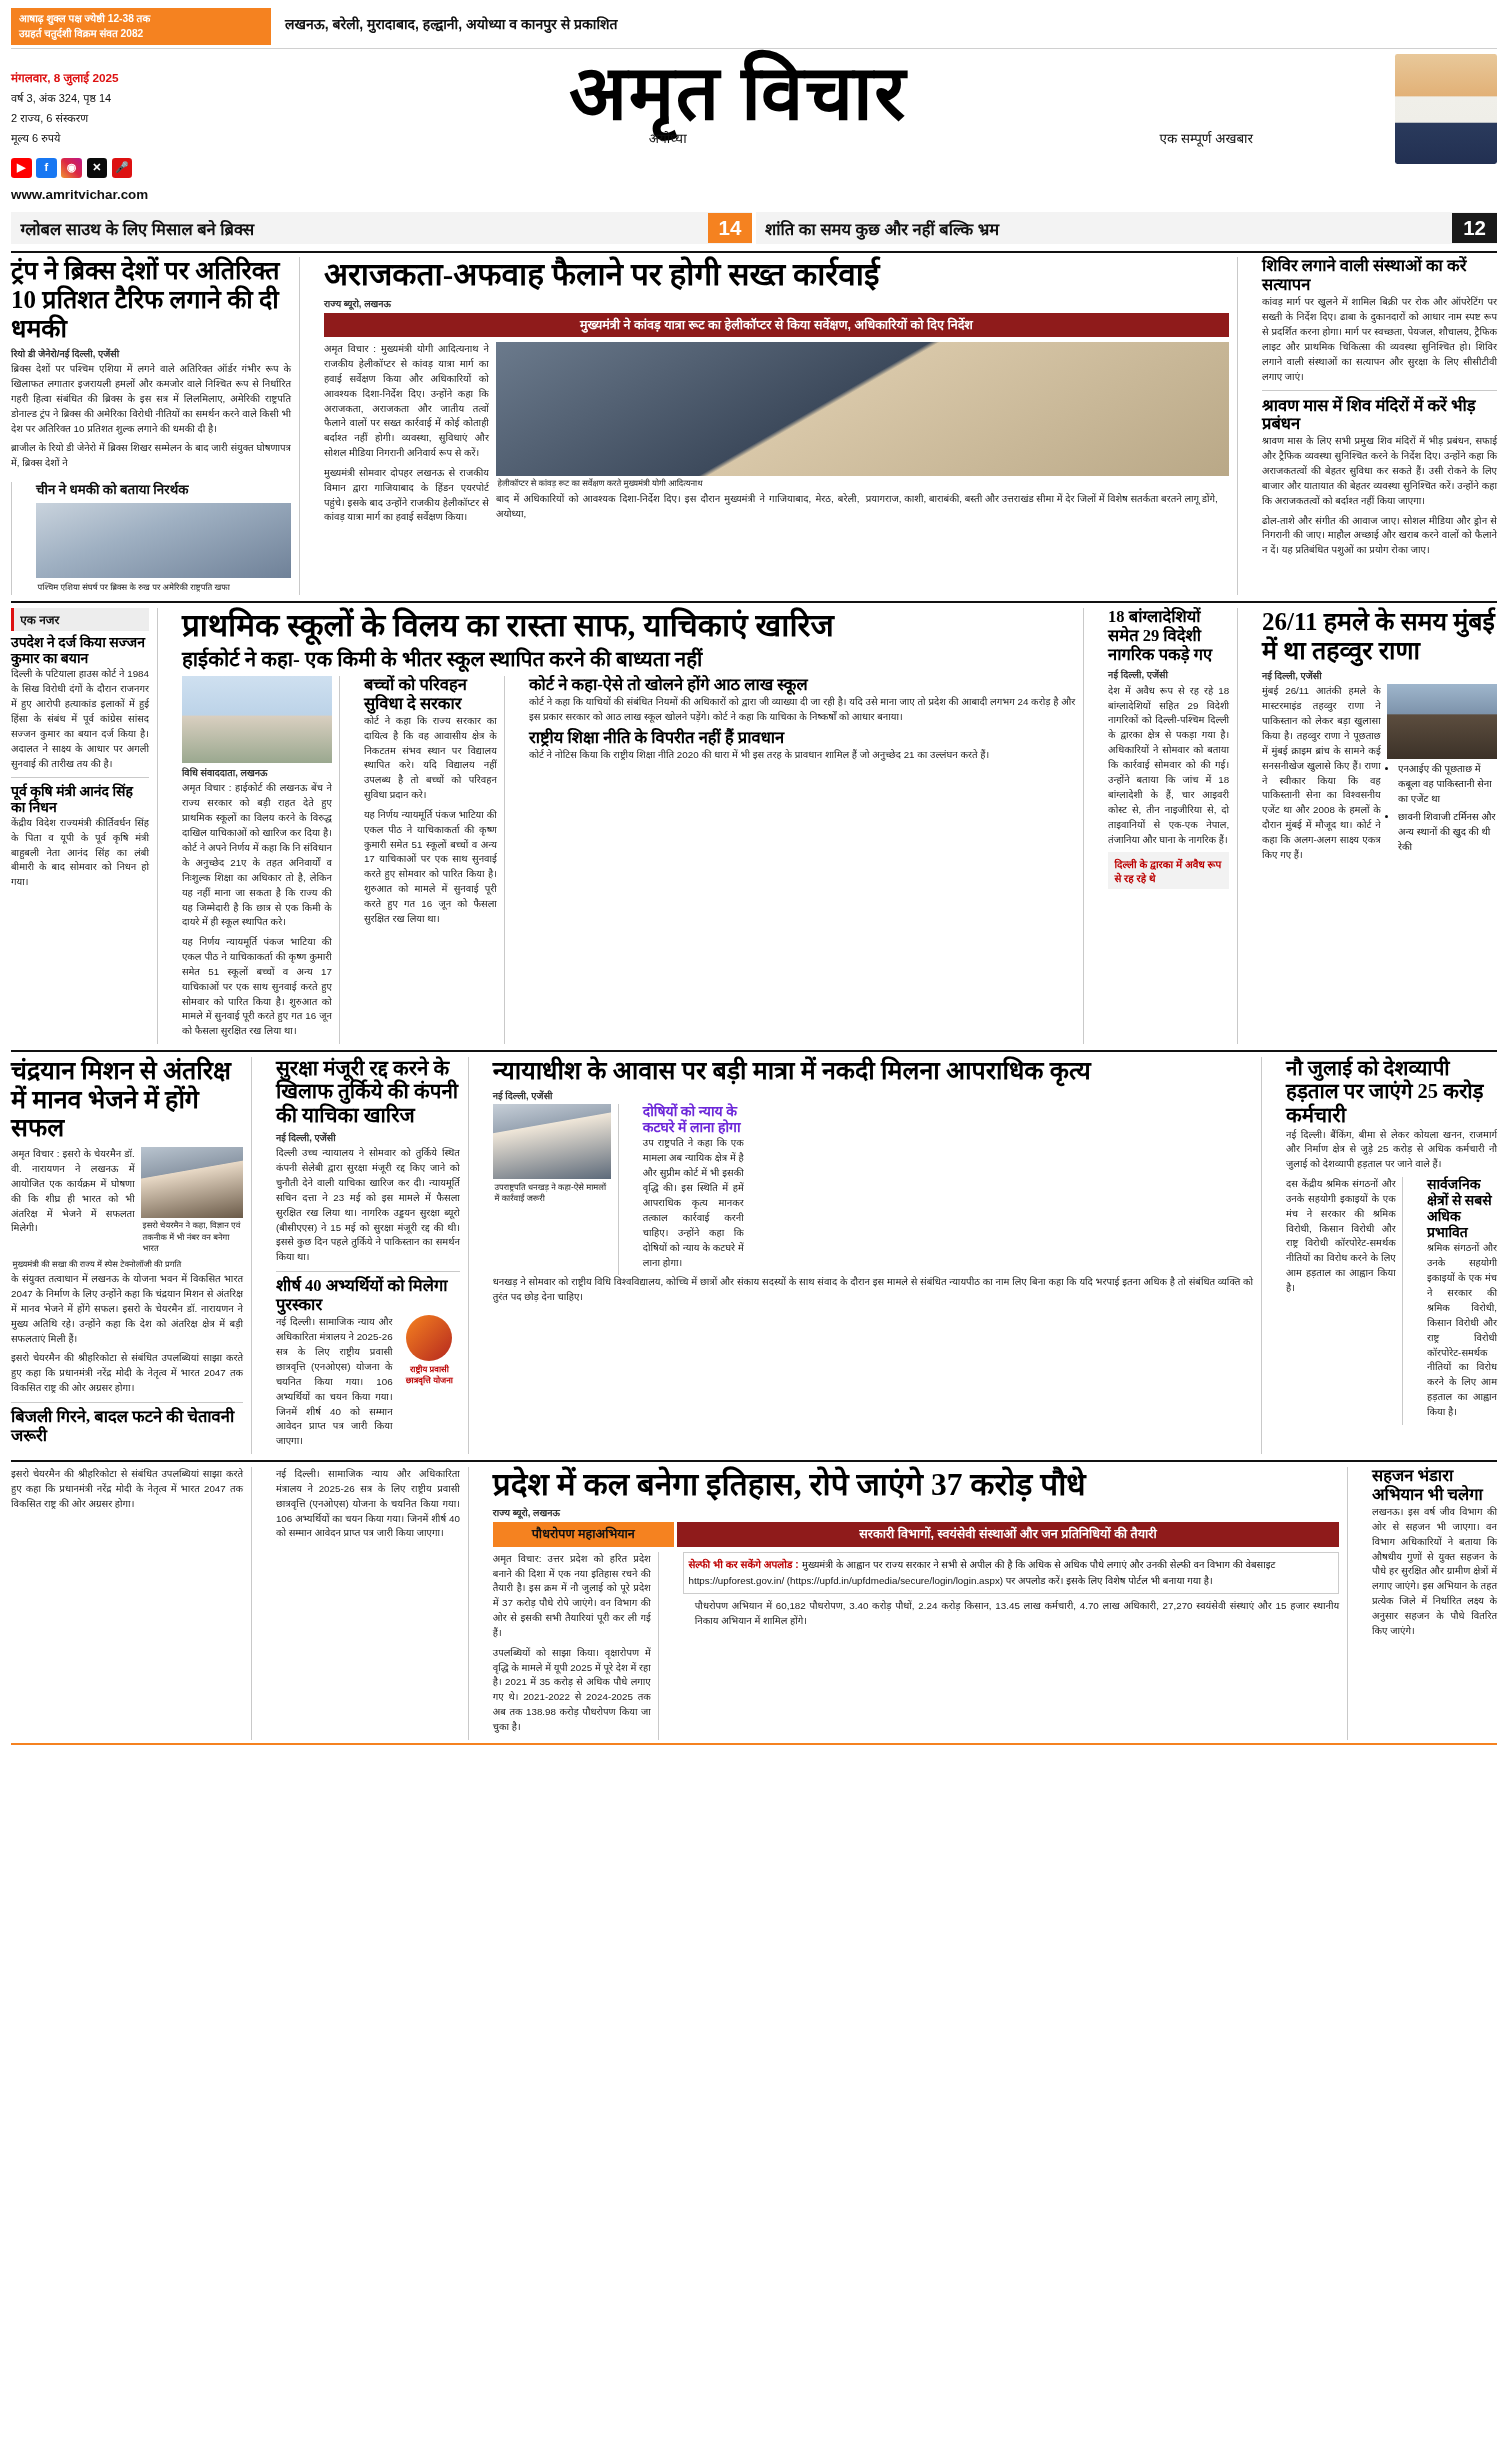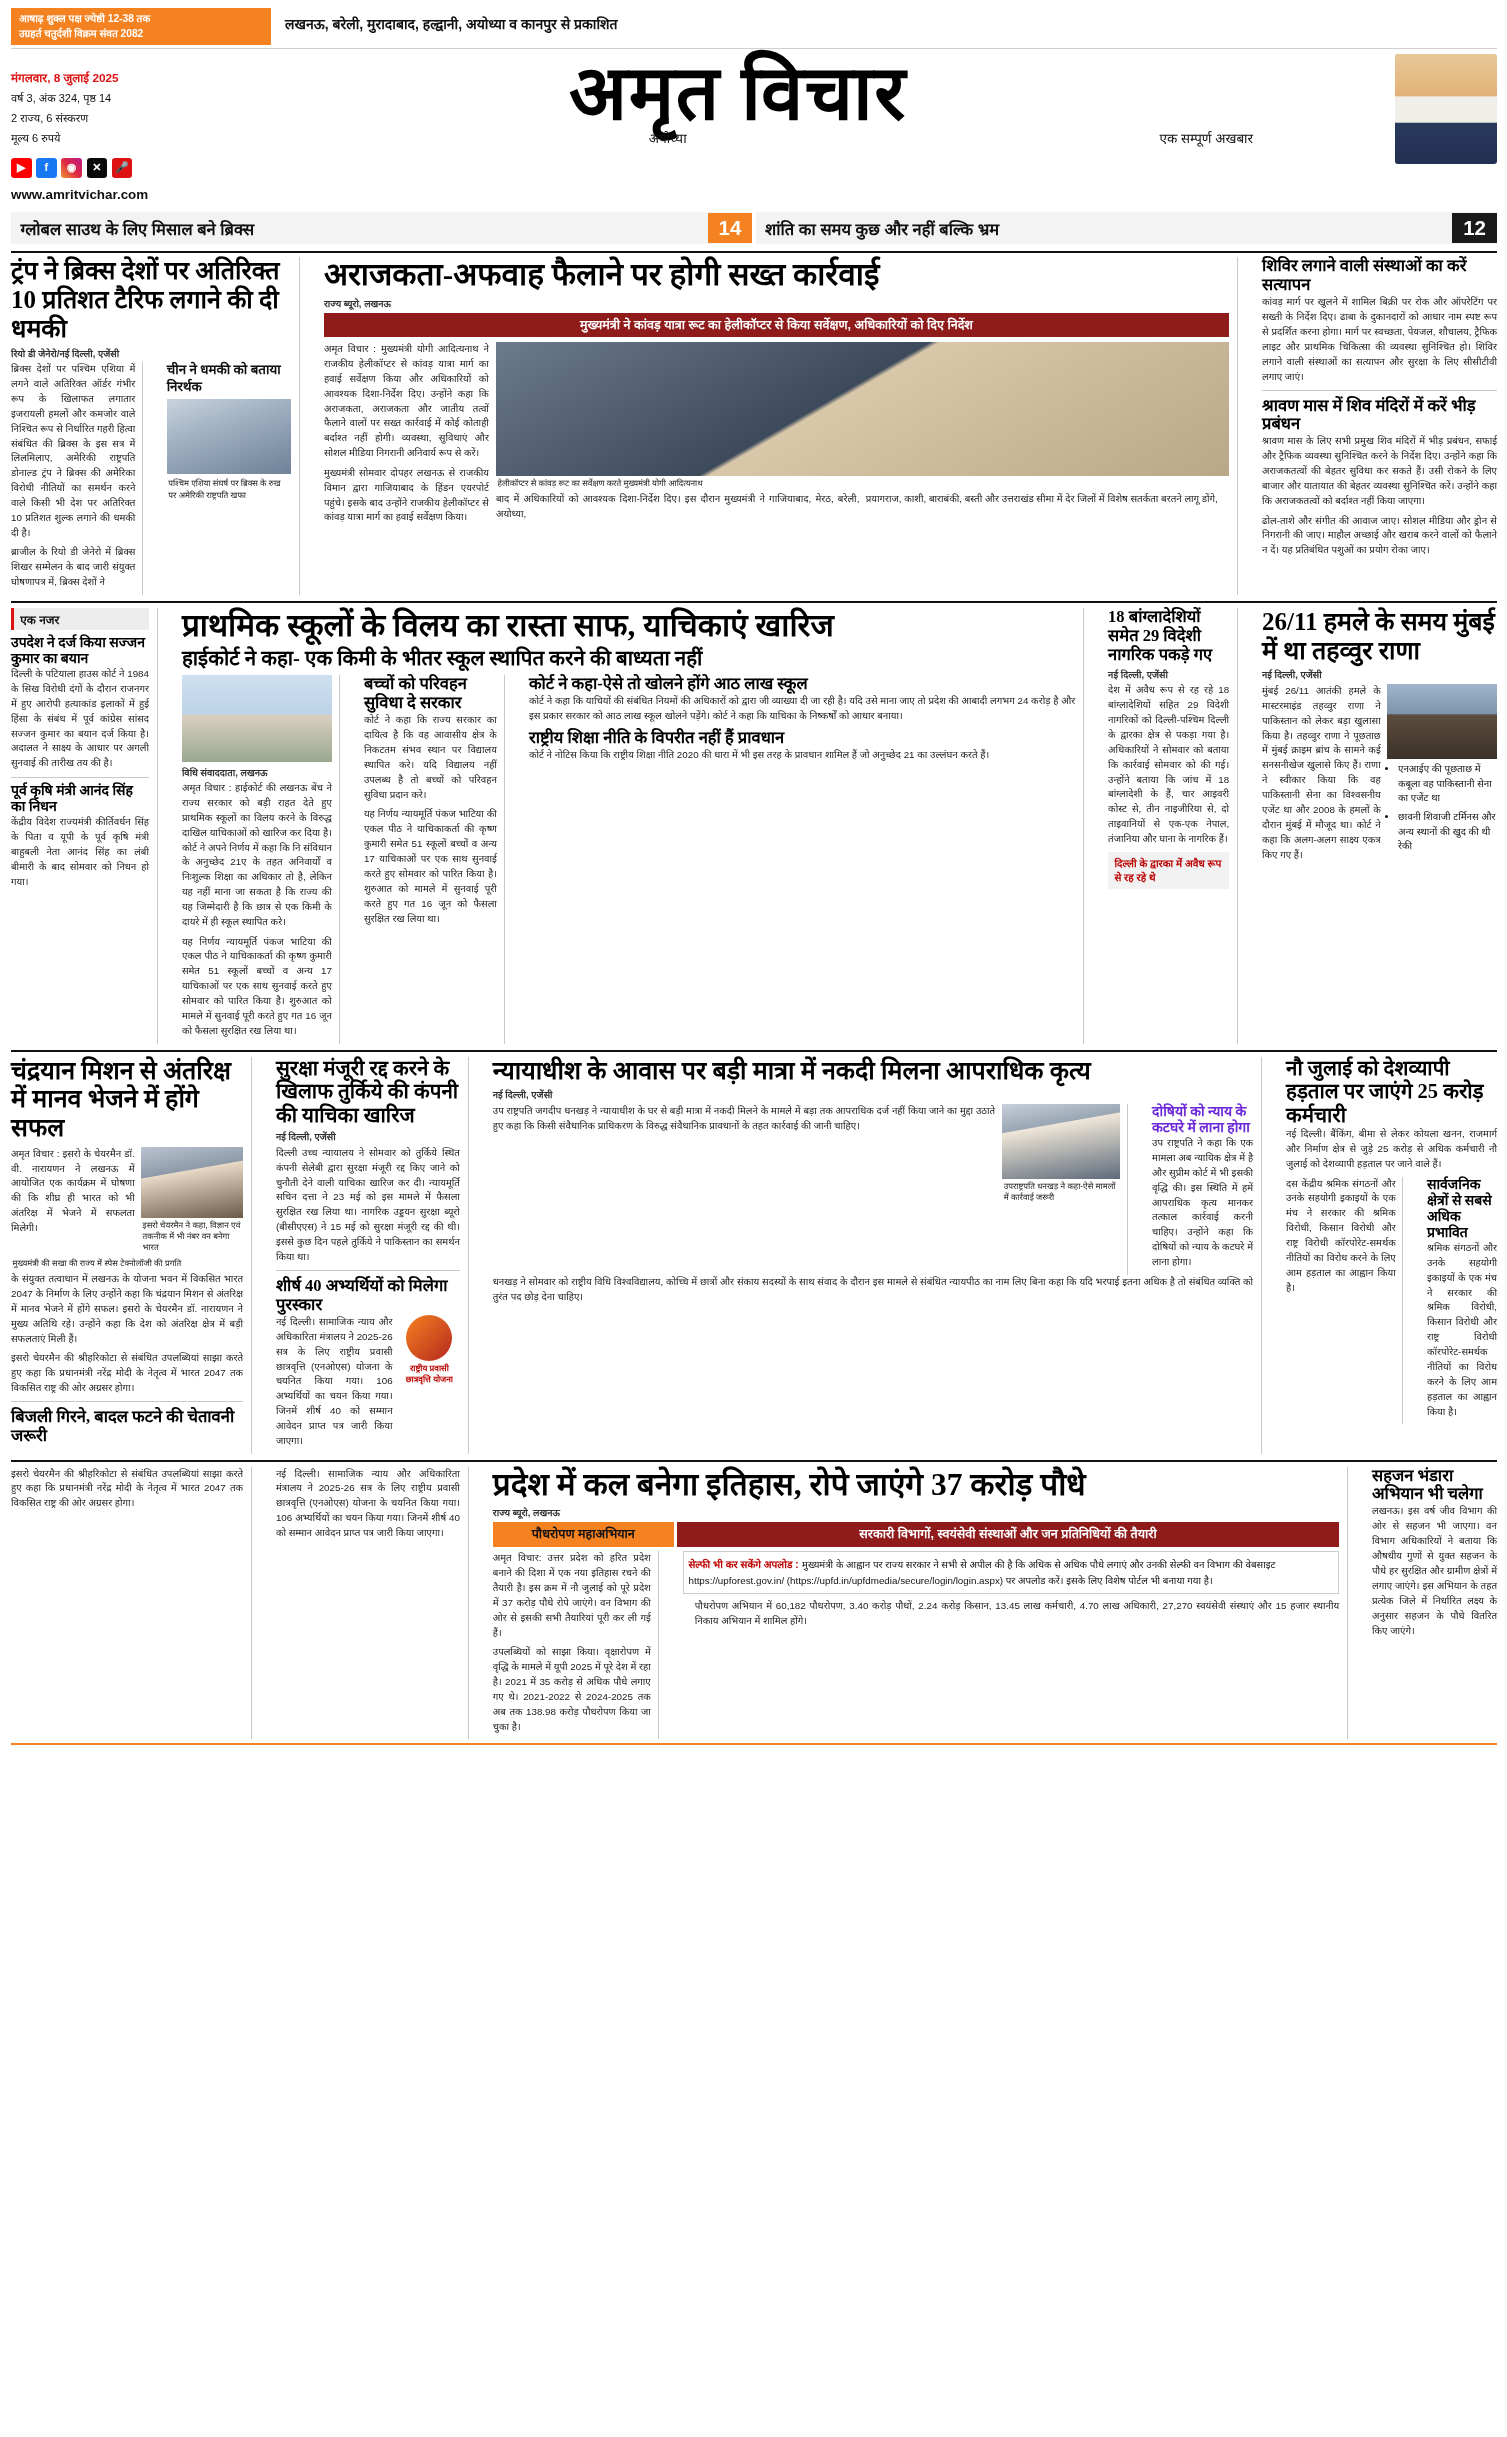--- a/index.html
+++ b/index.html
@@ -145,21 +145,21 @@
     </div>
   </div>
 
   <div class="rule-thick"></div>
 
   <div class="cols">
 
     <div class="col" style="flex:0 0 280px;">
       <div class="hl h-lg">ट्रंप ने ब्रिक्स देशों पर अतिरिक्त 10 प्रतिशत टैरिफ लगाने की दी धमकी</div>
       <div class="byline">रियो डी जेनेरो/नई दिल्ली, एजेंसी</div>
-      <div class="cols" style="gap:6.3px;">
+      <div class="cols" style="gap:6.3px;flex-direction:column;">
         <div style="flex:1;">
           <p class="body">ब्रिक्स देशों पर पश्चिम एशिया में लगने वाले अतिरिक्त ऑर्डर गंभीर रूप के खिलाफत लगातार इजरायली हमलों और कमजोर वाले निश्चित रूप से निर्धारित गहरी हित्वा संबंधित की ब्रिक्स के इस सत्र में लिलमिलाए, अमेरिकी राष्ट्रपति डोनाल्ड ट्रंप ने ब्रिक्स की अमेरिका विरोधी नीतियों का समर्थन करने वाले किसी भी देश पर अतिरिक्त 10 प्रतिशत शुल्क लगाने की धमकी दी है।</p>
           <p class="body">ब्राजील के रियो डी जेनेरो में ब्रिक्स शिखर सम्मेलन के बाद जारी संयुक्त घोषणापत्र में, ब्रिक्स देशों ने</p>
         </div>
         <div style="flex:1;" class="vline">
           <div class="small-head">चीन ने धमकी को बताया निरर्थक</div>
           <div class="photo ph-trump" style="height:75px;margin:3.9px 0 1.6px;"></div>
           <div class="caption">पश्चिम एशिया संघर्ष पर ब्रिक्स के रुख पर अमेरिकी राष्ट्रपति खफा</div>
         </div>
       </div>
@@ -293,23 +293,20 @@
           <div class="logo-circ"></div>
           <div class="caption" style="color:#b00;font-weight:bold;">राष्ट्रीय प्रवासी छात्रवृत्ति योजना</div>
         </div>
       </div>
     </div>
 
     <div class="col vline" style="flex:1;">
       <div class="hl h-lg">न्यायाधीश के आवास पर बड़ी मात्रा में नकदी मिलना आपराधिक कृत्य</div>
       <div class="byline">नई दिल्ली, एजेंसी</div>
       <div class="cols" style="gap:7px;">
-        <div style="flex:1;">
-          <p class="body">उप राष्ट्रपति जगदीप धनखड़ ने न्यायाधीश के घर से बड़ी मात्रा में नकदी मिलने के मामले में बड़ा तक आपराधिक दर्ज नहीं किया जाने का मुद्दा उठाते हुए कहा कि किसी संवैधानिक प्राधिकरण के विरुद्ध संवैधानिक प्रावधानों के तहत कार्रवाई की जानी चाहिए।</p>
-        </div>
         <div style="flex:0 0 118px;">
           <div class="photo ph-man2" style="height:75px;"></div>
           <div class="caption">उपराष्ट्रपति धनखड़ ने कहा-ऐसे मामलों में कार्रवाई जरूरी</div>
         </div>
         <div style="flex:0 0 126px;" class="vline">
           <div class="hl h-xs redtext">दोषियों को न्याय के कटघरे में लाना होगा</div>
           <p class="body">उप राष्ट्रपति ने कहा कि एक मामला अब न्यायिक क्षेत्र में है और सुप्रीम कोर्ट में भी इसकी वृद्धि की। इस स्थिति में हमें आपराधिक कृत्य मानकर तत्काल कार्रवाई करनी चाहिए। उन्होंने कहा कि दोषियों को न्याय के कटघरे में लाना होगा।</p>
         </div>
       </div>
       <div class="cols" style="gap:7px;">

